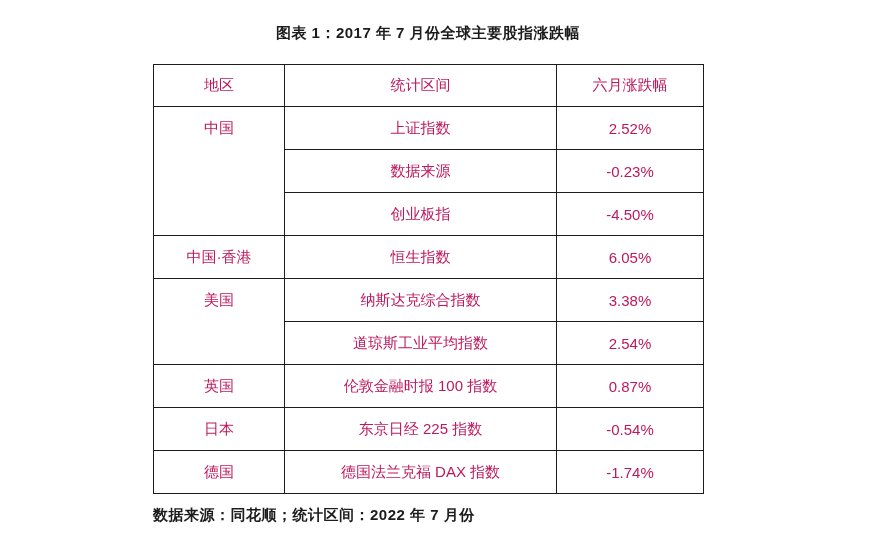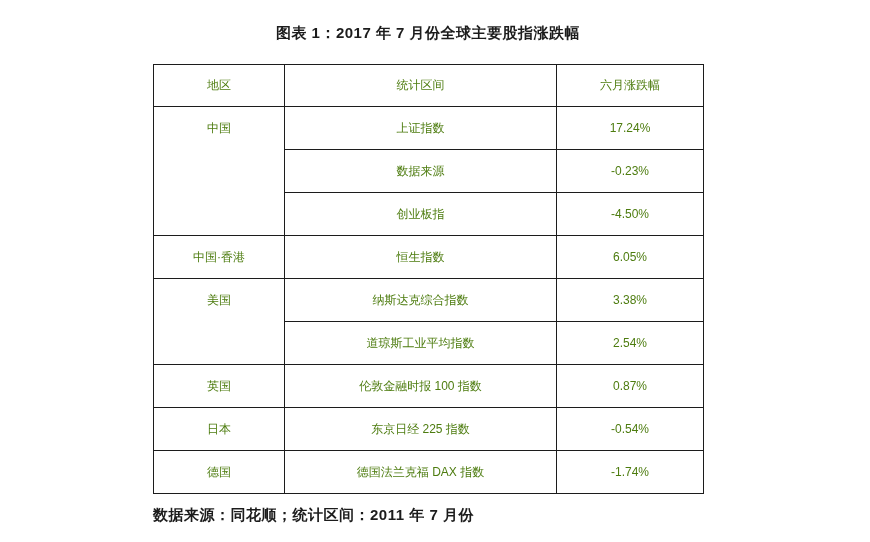--- a/index.html
+++ b/index.html
@@ -35,23 +35,23 @@
     width: 550px;
     border-collapse: collapse;
     table-layout: fixed;
     background: #ffffff;
   }
   .stock-table th,
   .stock-table td {
     border: 1.5px solid #1c1c1c;
     text-align: center;
     vertical-align: middle;
-    font-size: 12px;
+    font-size: 15px;
     font-weight: normal;
-    color: #4d7c0f;
+    color: #be185d;
     background: #ffffff;
     padding: 0;
   }
   .stock-table th { height: 42px; }
   .stock-table td { height: 43px; }
   .col-region { width: 131px; }
   .col-index  { width: 272px; }
   .col-change { width: 147px; }
   td.region-span { vertical-align: top; margin-top: 44px; }
   td.region-span .cell-inner {
@@ -89,21 +89,21 @@
         <th>统计区间</th>
         <th>六月涨跌幅</th>
       </tr>
     </thead>
     <tbody>
       <tr>
         <td rowspan="3" class="region-span">
           <div class="cell-inner">中国</div>
         </td>
         <td>上证指数</td>
-        <td>17.24%</td>
+        <td>2.52%</td>
       </tr>
       <tr>
         <td>数据来源</td>
         <td>-0.23%</td>
       </tr>
       <tr>
         <td>创业板指</td>
         <td>-4.50%</td>
       </tr>
       <tr>
@@ -133,15 +133,15 @@
         <td>-0.54%</td>
       </tr>
       <tr>
         <td>德国</td>
         <td>德国法兰克福 DAX 指数</td>
         <td>-1.74%</td>
       </tr>
     </tbody>
   </table>
 
-  <div class="source-note">数据来源：同花顺；统计区间：2011 年 7 月份</div>
+  <div class="source-note">数据来源：同花顺；统计区间：2022 年 7 月份</div>
 
 </div>
 
 </body></html>

